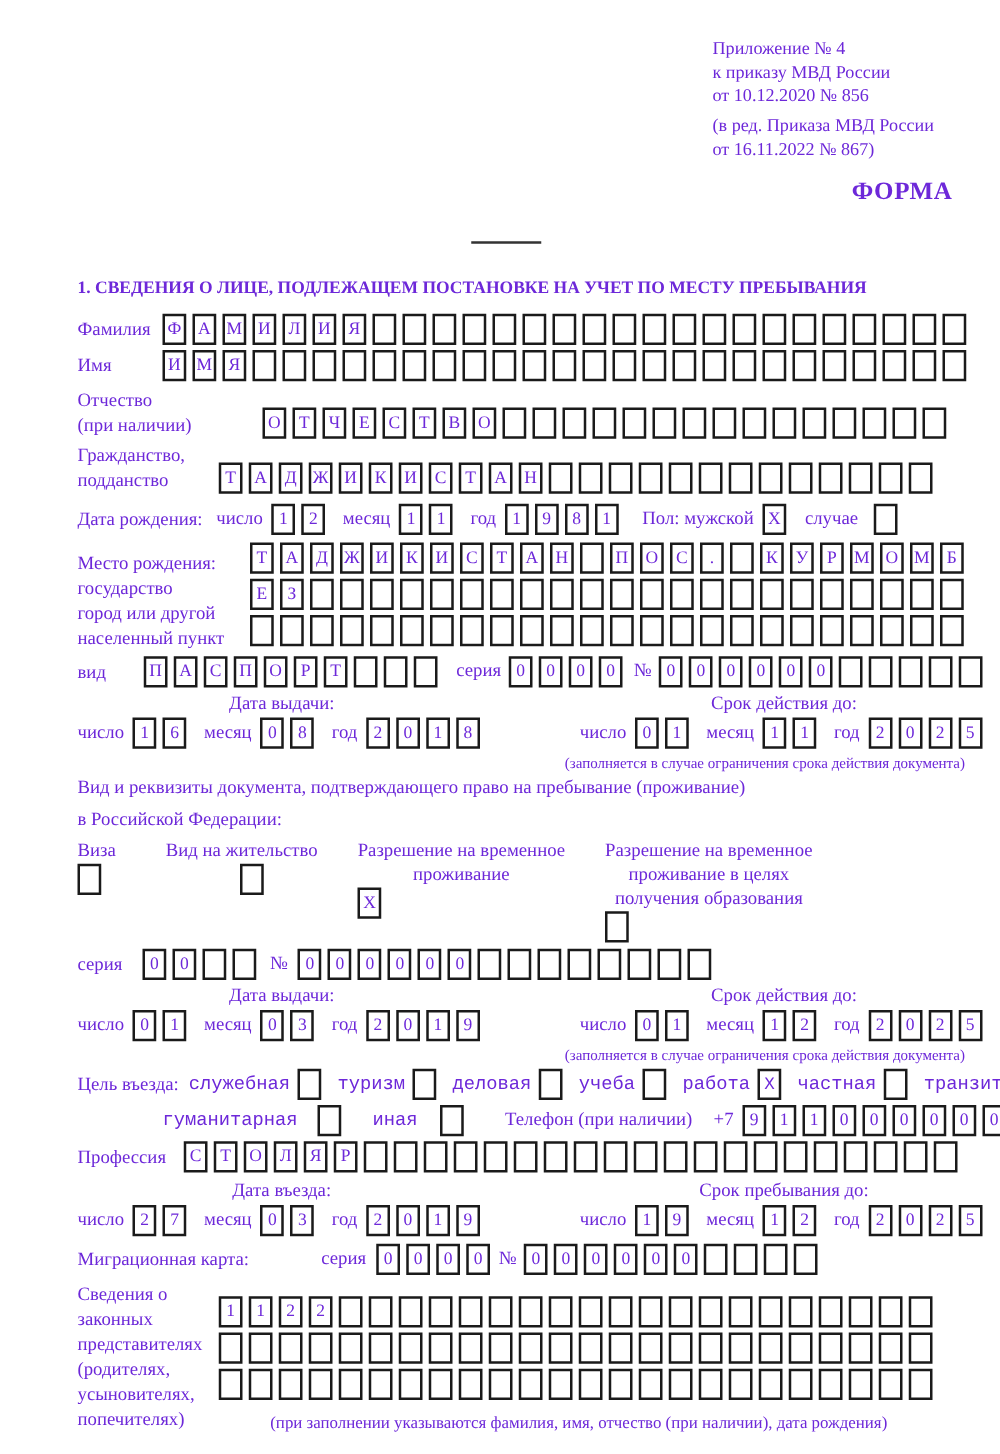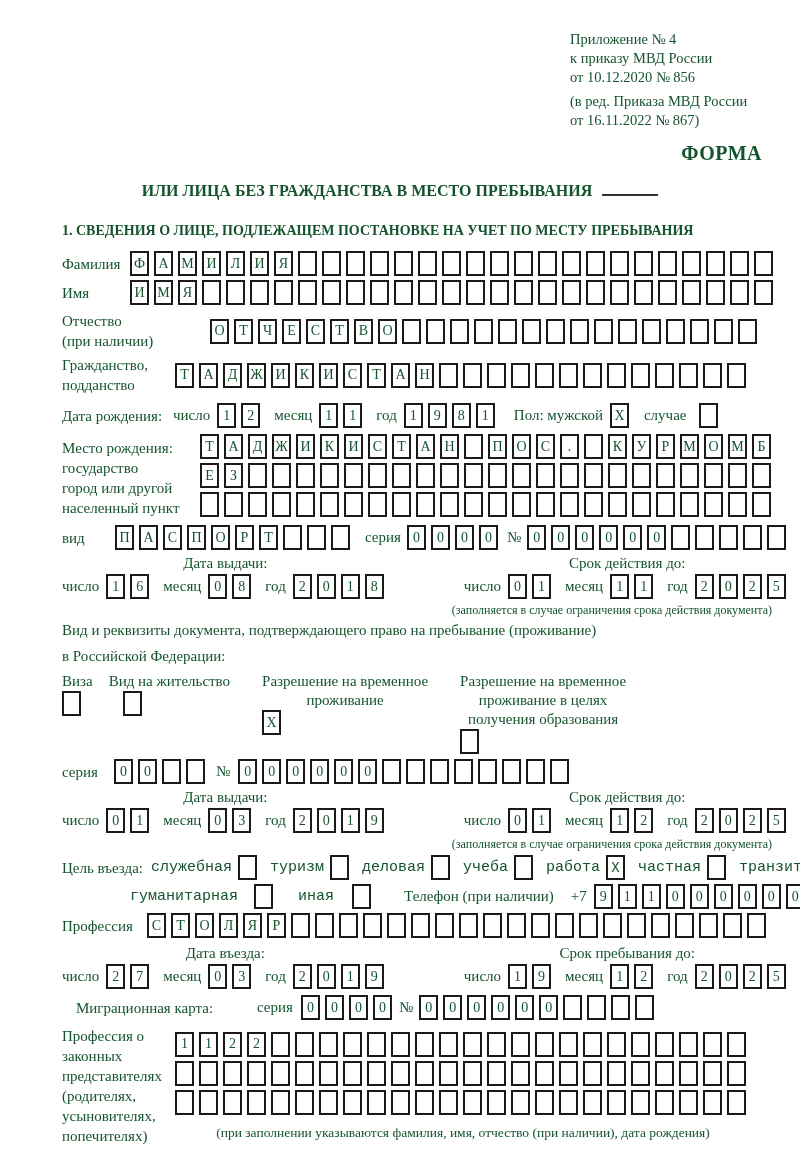--- a/index.html
+++ b/index.html
@@ -3,35 +3,35 @@
 <meta charset="utf-8">
 <style>
   html,body { margin:0; padding:0; background:#ffffff; }
   .page {
     position:relative;
     width:800px; height:1163px;
     margin:0 auto;
     box-sizing:border-box;
     padding:30px 0 0 62px;
     background:#ffffff;
-    color:#14532d;
+    color:#6d28d9;
     font-family:"Liberation Serif","DejaVu Serif",serif;
     font-size:15px;
     overflow:hidden;
     border-radius:29px;
   }
   .apx { margin-left:508px; line-height:19px; font-size:14.5px; }
   .apx .rev { margin-top:5px; }
   .forma { margin:12px 38px 0 0; text-align:right; font-weight:bold; font-size:20px; letter-spacing:.5px; }
   .title { margin:14px 62px 0 0; text-align:center; font-weight:bold; font-size:16px; line-height:24px; }
   .uline { display:inline-block; width:56px; border-bottom:2px solid #333; margin-left:10px; vertical-align:baseline; }
   .sect { margin:20px 0 0 0; font-weight:bold; font-size:14px;font-family:Liberation Serif, serif; }
 
   .row { display:flex; align-items:center; margin-top:4px; }
-  .row.top { align-items:center; }
+  .row.top { align-items:flex-end; }
   .lbl { flex:none; line-height:20px; }
   .w68{width:68px;} .w148{width:148px;} .w113{width:113px;} .w138{width:138px;} .w85{width:85px;} .w165{width:165px;}
   .cells { display:flex; flex:none; }
   .cell {
     flex:none; box-sizing:border-box;
     width:19px; height:25px; margin-right:5px;
     border:2px solid #1a1a1a;
     display:inline-flex; align-items:center; justify-content:center;
     font-size:14px; line-height:1;
   }
@@ -71,21 +71,21 @@
     <div class="rev">
       <div>(в ред. Приказа МВД России</div>
       <div>от 16.11.2022 № 867)</div>
     </div>
   </div>
 
   <div class="forma">ФОРМА</div>
 
   <div class="title">
     <div>
-      <span>ИЛИ ЛИЦА БЕЗ ГРАЖДАНСТВА В МЕСТО ПРЕБЫВАНИЯ</span><span class="uline"></span>
+      <span class="uline"></span>
     </div>
   </div>
 
   <div class="sect">1. СВЕДЕНИЯ О ЛИЦЕ, ПОДЛЕЖАЩЕМ ПОСТАНОВКЕ НА УЧЕТ ПО МЕСТУ ПРЕБЫВАНИЯ</div>
 
   <div class="row" style="margin-top:12px;">
     <div class="lbl w68">Фамилия</div>
     <div class="cells">
         <span class="cell">Ф</span>
         <span class="cell">А</span>
@@ -422,21 +422,21 @@
   <div class="para">Вид и реквизиты документа, подтверждающего право на пребывание (проживание)</div>
   <div class="para2">в Российской Федерации:</div>
 
   <div class="vrow">
     <span class="opt">
       <span class="optlines" style="margin-right:4px;">Виза</span>
       <span class="cells">
           <span class="cell"></span>
         </span>
     </span>
-    <span class="opt" style="margin-left:12px;">
+    <span class="opt" style="margin-left:36px;align-items:center;">
       <span class="optlines">Вид на жительство</span>
       <span class="cells ml14">
           <span class="cell"></span>
         </span>
     </span>
     <span class="opt" style="margin-left:24px;">
       <span class="optlines">
         <div>Разрешение на временное</div>
         <div>проживание</div>
       </span>
@@ -678,21 +678,21 @@
         <span class="cells">
             <span class="cell">2</span>
             <span class="cell">0</span>
             <span class="cell">2</span>
             <span class="cell">5</span>
           </span>
       </div>
     </div>
   </div>
 
-  <div class="row" style="margin-top:6px;text-align:center;">
+  <div class="row" style="margin-top:6px;">
     <span class="lbl w165">Миграционная карта:</span>
     <span class="sl ml30" style="margin-right:8px;">серия</span>
     <span class="cells">
         <span class="cell">0</span>
         <span class="cell">0</span>
         <span class="cell">0</span>
         <span class="cell">0</span>
       </span>
     <span class="sl" style="margin-left:2px;margin-right:6px;">№</span>
     <span class="cells">
@@ -704,21 +704,21 @@
         <span class="cell">0</span>
         <span class="cell"></span>
         <span class="cell"></span>
         <span class="cell"></span>
         <span class="cell"></span>
       </span>
   </div>
 
   <div class="row top" style="margin-top:6px;">
     <div class="lbl w113">
-      <div>Профессия о</div>
+      <div>Сведения о</div>
       <div>законных</div>
       <div>представителях</div>
       <div>(родителях,</div>
       <div>усыновителях,</div>
       <div>попечителях)</div>
     </div>
     <div class="grid">
       <div class="cells">
           <span class="cell">1</span>
           <span class="cell">1</span>

